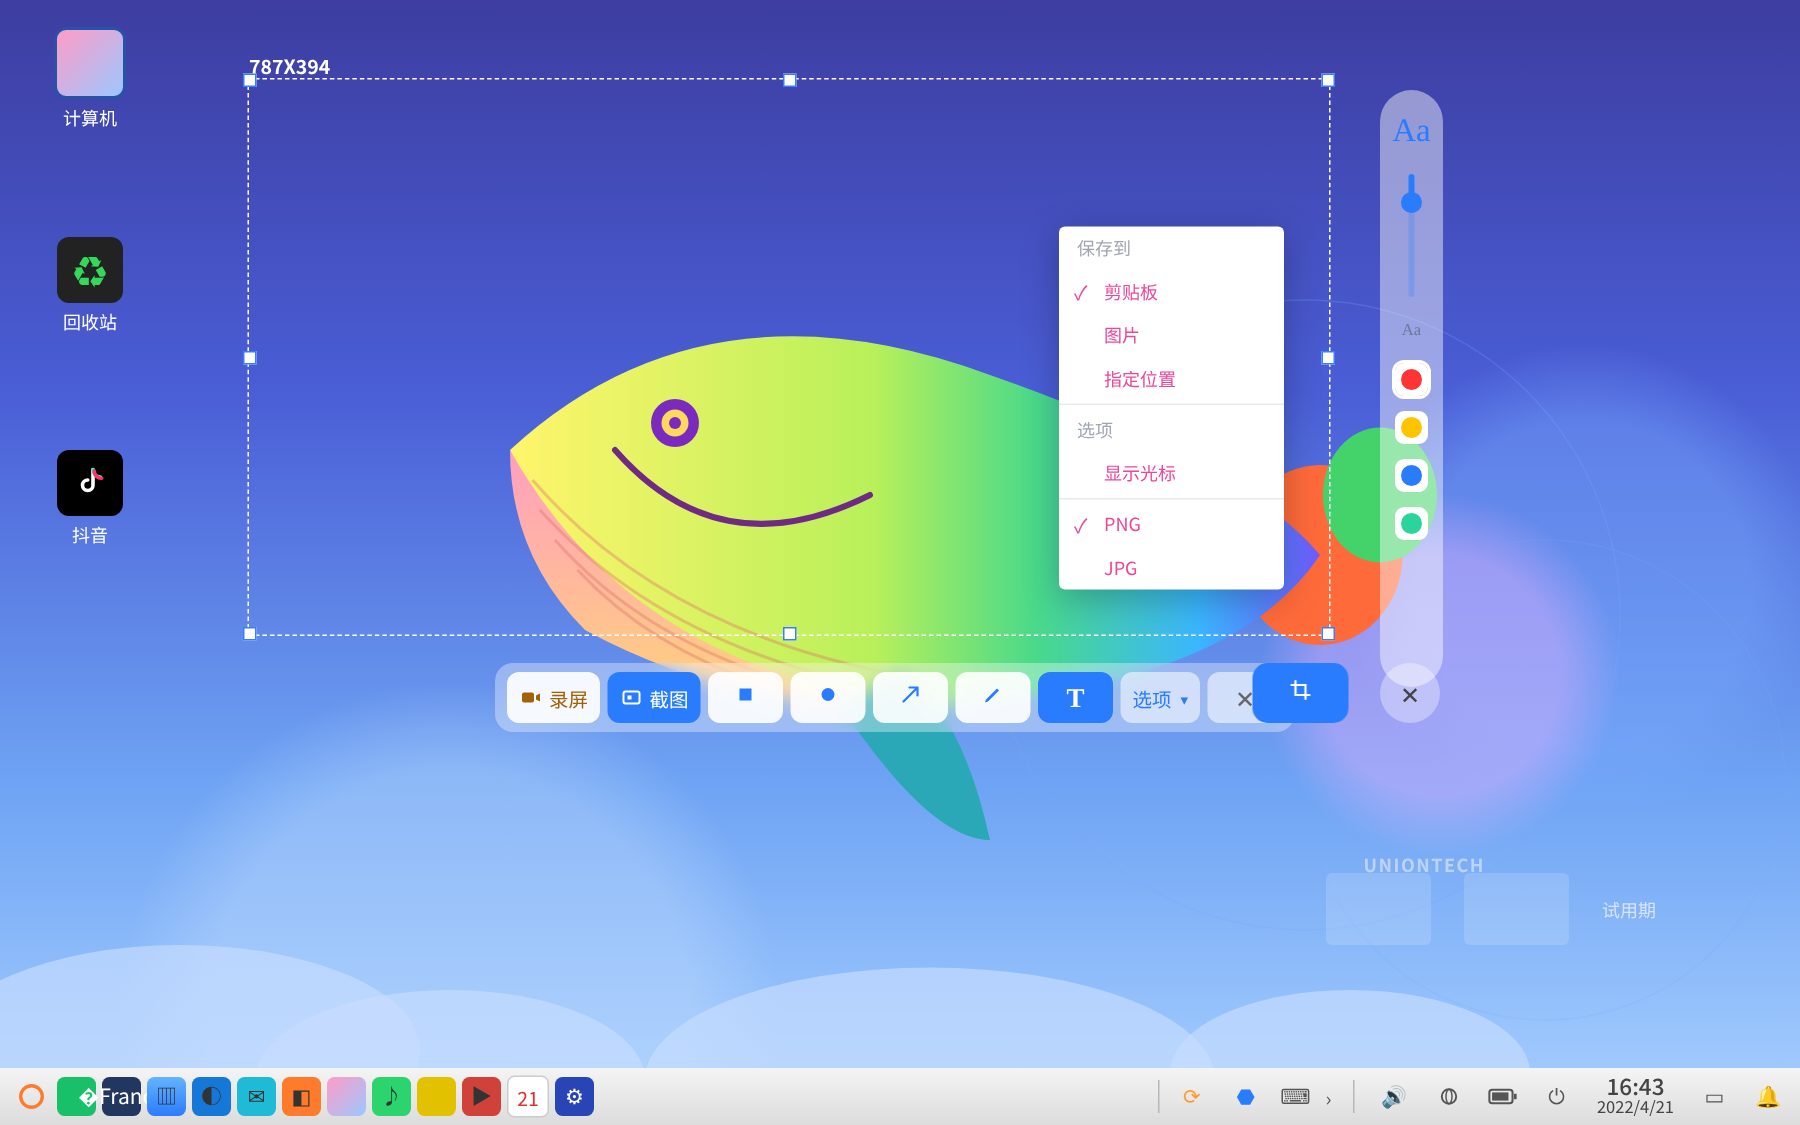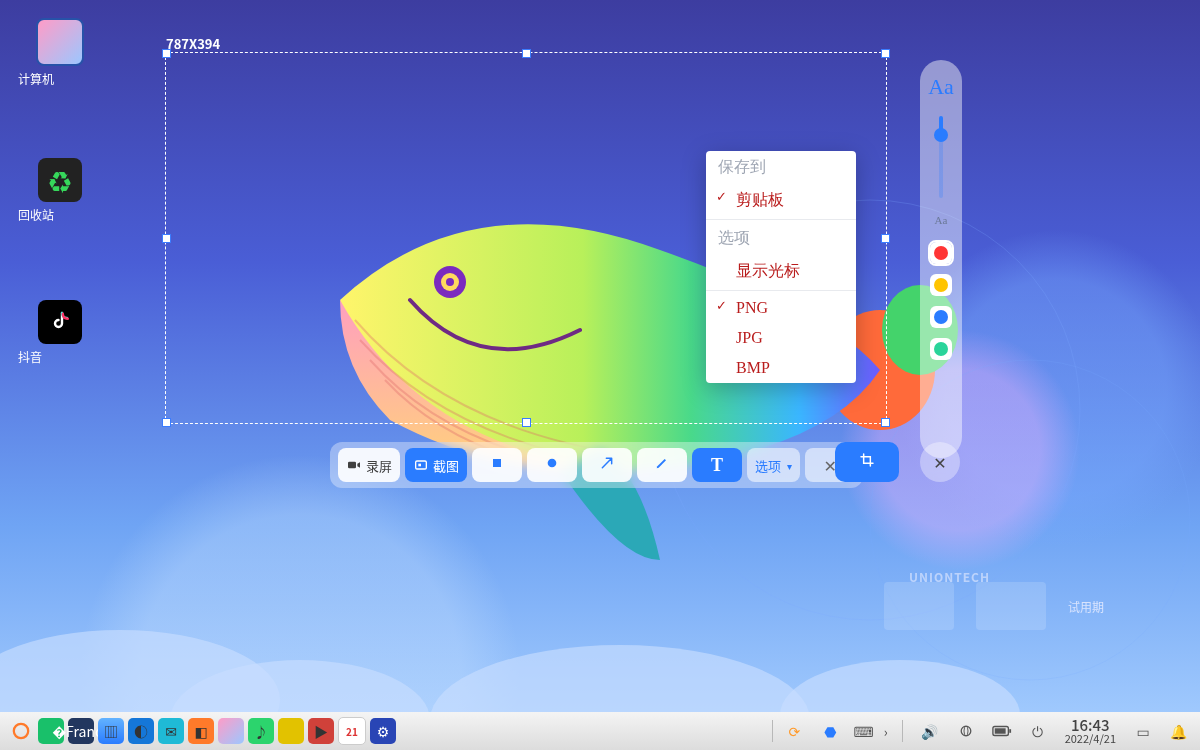--- a/index.html
+++ b/index.html
@@ -13,37 +13,37 @@
   #wall svg{position:absolute;}
   
   #sel{position:absolute;left:165px;top:52px;width:720px;height:370px;border:1.5px dashed #fff;}
   .handle{position:absolute;width:7px;height:7px;background:#fff;border:1px solid #3a7cff;}
   .handle.tl{left:-4px;top:-4px} .handle.tr{right:-4px;top:-4px}
   .handle.bl{left:-4px;bottom:-4px} .handle.br{right:-4px;bottom:-4px}
   .handle.t{left:50%;top:-4px;margin-left:-4px} .handle.b{left:50%;bottom:-4px;margin-left:-4px}
   .handle.l{left:-4px;top:50%;margin-top:-4px} .handle.r{right:-4px;top:50%;margin-top:-4px}
   #selsize{position:absolute;left:166px;top:34px;color:#fff;font-weight:bold;font-size:13px;}
   
-  .dicon{position:absolute;width:84px;text-align:left;color:#fff;font-size:12px;}
+  .dicon{position:absolute;width:84px;text-align:center;color:#fff;font-size:12px;}
   .dicon .box{width:44px;height:44px;margin:0 auto 4px;border-radius:8px;display:flex;align-items:center;justify-content:center;}
   
   .bar{position:absolute;display:flex;align-items:center;gap:5px;background:rgba(255,255,255,0.35);backdrop-filter:blur(6px);padding:6px 8px;border-radius:12px;}
   #tb-main{left:330px;top:442px;}
   #tb-save{left:835px;top:442px;padding:0;}
   #tb-close2{left:920px;top:442px;width:40px;height:40px;justify-content:center;padding:0;border-radius:20px;}
   .btn{height:34px;min-width:34px;border-radius:8px;background:rgba(255,255,255,0.9);display:flex;align-items:center;justify-content:center;gap:4px;padding:0 8px;color:#3a7cff;cursor:pointer;}
   .btn.primary{background:#2a7cff;color:#fff;}
-  .btn.secondary{background:rgba(255,255,255,0.9);color:#404040;}
+  .btn.secondary{background:rgba(255,255,255,0.9);color:#a16207;}
   .btn.quiet{background:rgba(255,255,255,0.55);color:#666;}
   .btn svg,.btn .glyph{width:16px;height:16px;}
   .closebtn{font-size:16px;color:#444;}
   
-  #menu{position:absolute;left:706px;top:151px;width:150px;background:#fff;border-radius:4px;box-shadow:0 6px 24px rgba(0,0,0,0.25);font-size:16px;font-family:Liberation Serif, serif;}
+  #menu{position:absolute;left:706px;top:151px;width:150px;background:#fff;border-radius:4px;box-shadow:0 6px 24px rgba(0,0,0,0.25);font-size:12px;}
   #menu .sect{padding:6px 12px;color:#9fa6b3;}
-  #menu .item{padding:6px 12px 6px 30px;position:relative;color:#b91c1c;}
+  #menu .item{padding:6px 12px 6px 30px;position:relative;color:#ec4899;}
   #menu .item.sel::before{content:"✓";position:absolute;left:10px;top:5px;font-size:13px;}
   #menu hr{border:none;border-top:1px solid #e8eaee;margin:2px 0;}
   
   #panel{position:absolute;left:920px;top:60px;width:42px;height:370px;background:rgba(255,255,255,0.45);border-radius:22px;display:flex;flex-direction:column;align-items:center;padding:14px 0;gap:10px;}
   .aa-big{font-family:serif;font-size:22px;color:#2a7cff;}
   .track{width:4px;height:82px;background:linear-gradient(#2a7cff 0 18px, rgba(42,124,255,0.25) 18px 100%);border-radius:2px;position:relative;margin:6px 0;}
   .track .thumb{position:absolute;width:14px;height:14px;border-radius:50%;background:#2a7cff;left:-5px;top:12px;}
   .aa-small{font-family:serif;font-size:11px;color:#6c7a99;margin-bottom:6px;}
   .swatch{width:22px;height:22px;border-radius:6px;background:#fff;display:flex;align-items:center;justify-content:center;}
   .swatch.sel{outline:2px solid #fff;}
@@ -204,27 +204,28 @@
   </div>
 </div>
 
 <div id="tb-close2" class="bar">
   <span class="closebtn">✕</span>
 </div>
 
 <div id="menu">
   <div class="sect">保存到</div>
   <div class="item sel">剪贴板</div>
+  <div class="item">图片</div>
+  <div class="item">指定位置</div>
   <hr>
   <div class="sect">选项</div>
   <div class="item">显示光标</div>
   <hr>
   <div class="item sel">PNG</div>
   <div class="item">JPG</div>
-  <div class="item">BMP</div>
 </div>
 
 <div id="panel">
   <div class="aa-big">Aa</div>
   <div class="track">
       <div class="thumb"></div>
     </div>
   <div class="aa-small">Aa</div>
   <div class="swatch sel">
       <div class="dot" style="background:#ff3535"></div>
@@ -256,21 +257,21 @@
   <div class="tico" style="background:#19c06a"></div>
   <div class="tico" style="background:#22375f;color:#fff">�França</div>
   <div class="tico" style="background:linear-gradient(#63b3ff,#2a7cff)">▥</div>
   <div class="tico" style="background:#1577d8">◐</div>
   <div class="tico" style="background:#1fbad6">✉</div>
   <div class="tico" style="background:#ff7a2a">◧</div>
   <div class="tico" style="background:linear-gradient(135deg,#ff9cc7,#9cc7ff)"></div>
   <div class="tico" style="background:#2cd46d">♪</div>
   <div class="tico" style="background:#e2c200"></div>
   <div class="tico" style="background:#d0413a">▶</div>
-  <div class="tico" style="background:#fff;border:1px solid #ccc;color:#d33;font-size:10px;font-weight:bold">21</div>
+  <div class="tico" style="background:#fff;border:1px solid #ccc;color:#d33;font-size:13px;font-weight:normal">21</div>
   <div class="tico" style="background:#2945b5;color:#fff">⚙</div>
   <div class="spacer"></div>
   <div class="sep"></div>
   <div id="tray">
     <span class="tico" style="color:#ff9a2a">⟳</span>
     <span class="tico" style="color:#2a7cff">⬣</span>
     <span class="tico" style="width:auto">⌨</span>
     <span>›</span>
     <div class="sep"></div>
     <span class="tico">🔊</span>

